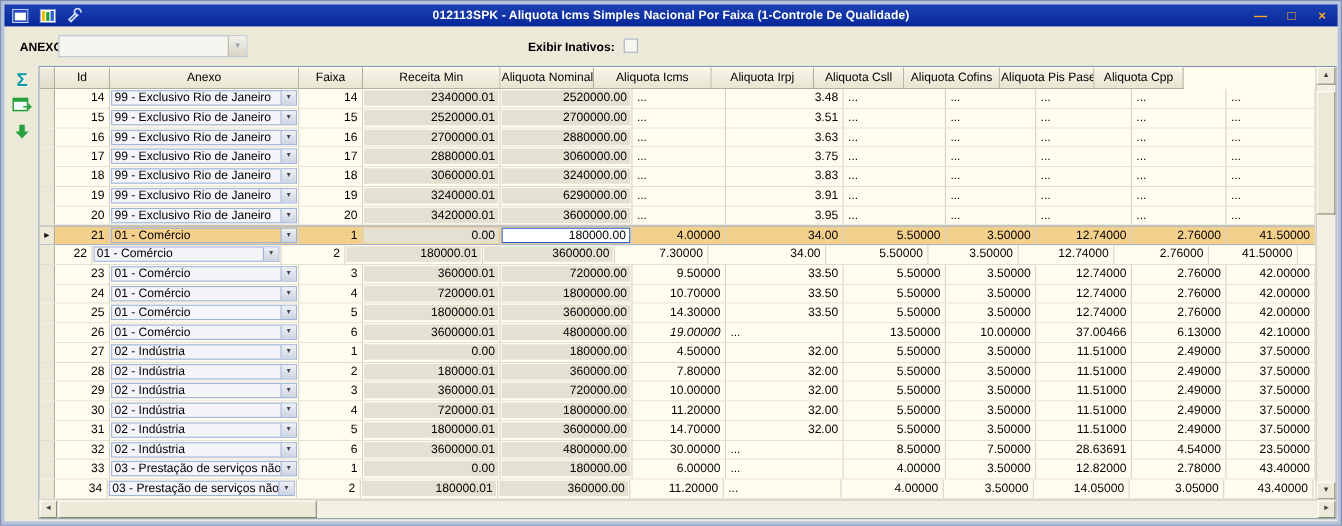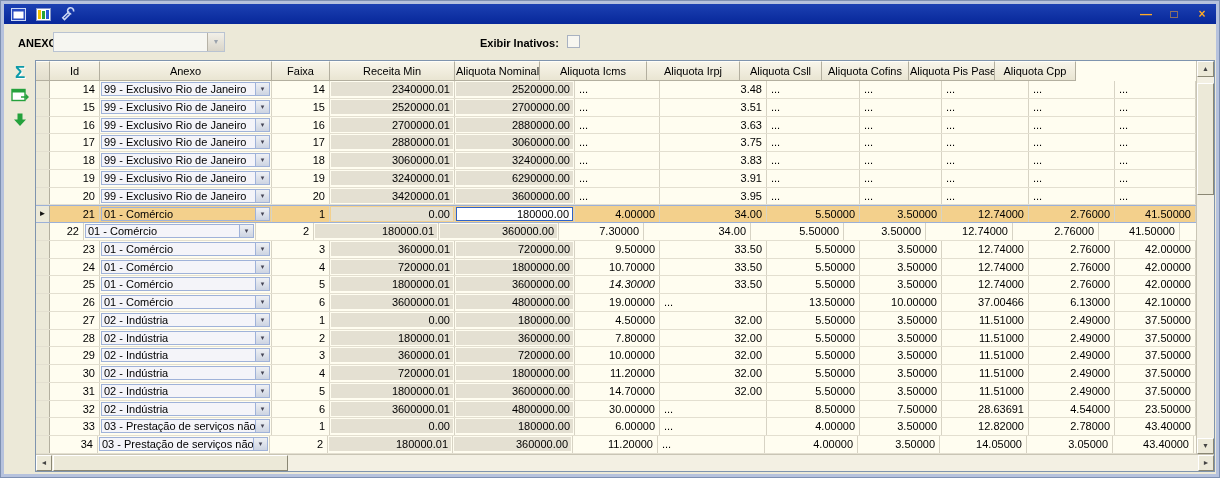--- a/index.html
+++ b/index.html
@@ -104,20 +104,21 @@
             <rect x="6" y="3" width="3" height="8" fill="#24a13c"></rect>
             <rect x="10" y="2" width="3" height="9" fill="#2a5cd8"></rect>
           </svg>
       </span>
       <span class="tb-ico">
         <svg width="15" height="14" viewBox="0 0 15 14">
             <path d="M12.5 4.5 a3 3 0 1 0 -2.2 2.2 M9.8 6.2 L3.5 12.5 L1.8 10.8 L8.2 4.5" fill="none" stroke="#ccd8f4" stroke-width="1.6"></path>
           </svg>
       </span>
     </div>
+    <div class="tb-title">012113SPK - Aliquota Icms Simples Nacional Por Faixa (1-Controle De Qualidade)</div>
     <div class="tb-controls">
       <span class="tb-btn">—</span>
       <span class="tb-btn">□</span>
       <span class="tb-btn">×</span>
     </div>
   </div>
 
   <div class="filterbar">
     <span class="lbl lbl-anexo">ANEXO:</span>
     <div class="combo">
@@ -435,21 +436,21 @@
                   <div class="ccb">▾</div>
                 </div>
               </div>
               <div class="gc r" style="width: 58px;">5</div>
               <div class="gc mny" style="width: 125px;">
                 <div class="mb">1800000.01</div>
               </div>
               <div class="gc mny" style="width: 120px;">
                 <div class="mb">3600000.00</div>
               </div>
-              <div class="gc r" style="width: 85px; font-style: italic;">14.30000</div>
+              <div class="gc r" style="width: 85px;">14.30000</div>
               <div class="gc r" style="width: 107px;">33.50</div>
               <div class="gc r" style="width: 93px;">5.50000</div>
               <div class="gc r" style="width: 82px;">3.50000</div>
               <div class="gc r" style="width: 87px;">12.74000</div>
               <div class="gc r" style="width: 86px;">2.76000</div>
               <div class="gc r" style="width: 81px;">42.00000</div>
             </div>
             <div class="grow">
               <div class="gc ind" style="width: 14px;"></div>
               <div class="gc r" style="width: 50px;">26</div>
@@ -459,21 +460,21 @@
                   <div class="ccb">▾</div>
                 </div>
               </div>
               <div class="gc r" style="width: 58px;">6</div>
               <div class="gc mny" style="width: 125px;">
                 <div class="mb">3600000.01</div>
               </div>
               <div class="gc mny" style="width: 120px;">
                 <div class="mb">4800000.00</div>
               </div>
-              <div class="gc r" style="width: 85px;">19.00000</div>
+              <div class="gc r" style="width: 85px; font-style: italic;">19.00000</div>
               <div class="gc l" style="width: 107px;">...</div>
               <div class="gc r" style="width: 93px;">13.50000</div>
               <div class="gc r" style="width: 82px;">10.00000</div>
               <div class="gc r" style="width: 87px;">37.00466</div>
               <div class="gc r" style="width: 86px;">6.13000</div>
               <div class="gc r" style="width: 81px;">42.10000</div>
             </div>
             <div class="grow">
               <div class="gc ind" style="width: 14px;"></div>
               <div class="gc r" style="width: 50px;">27</div>

